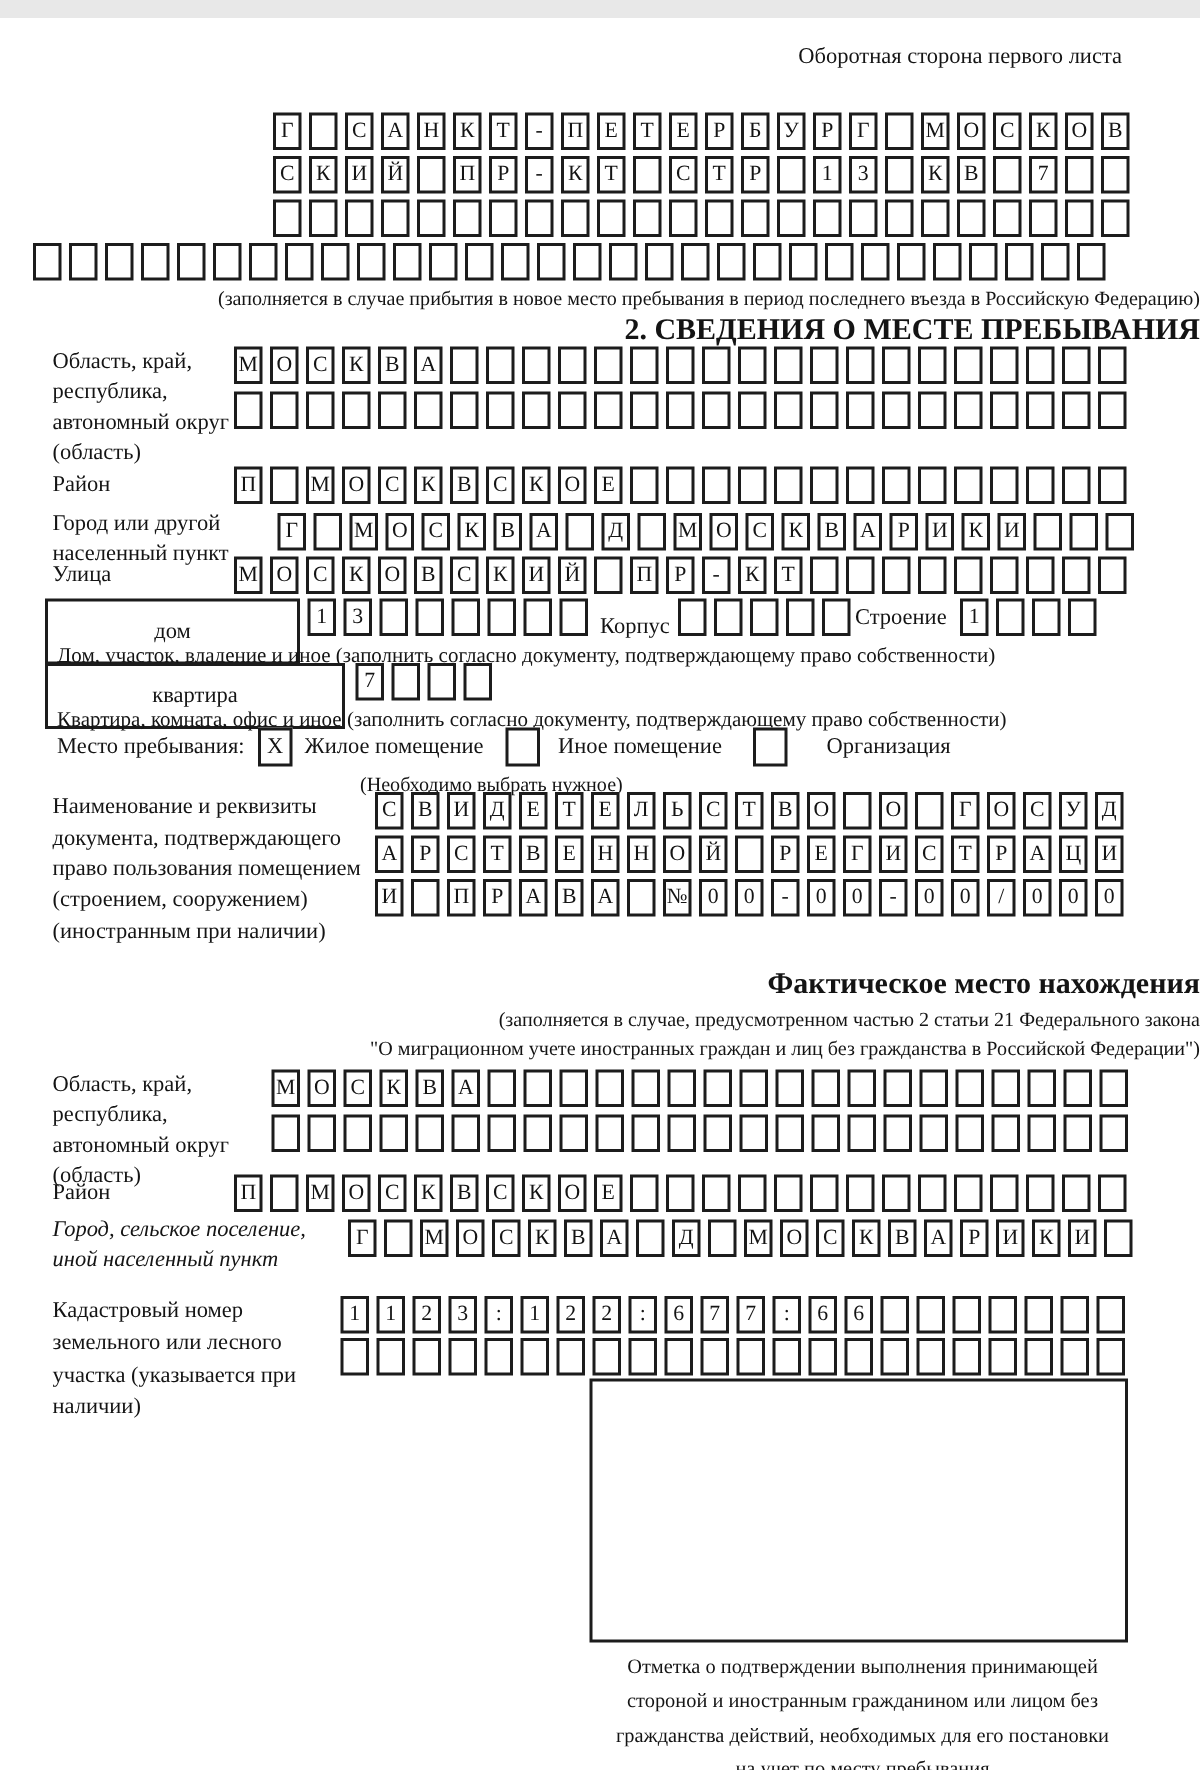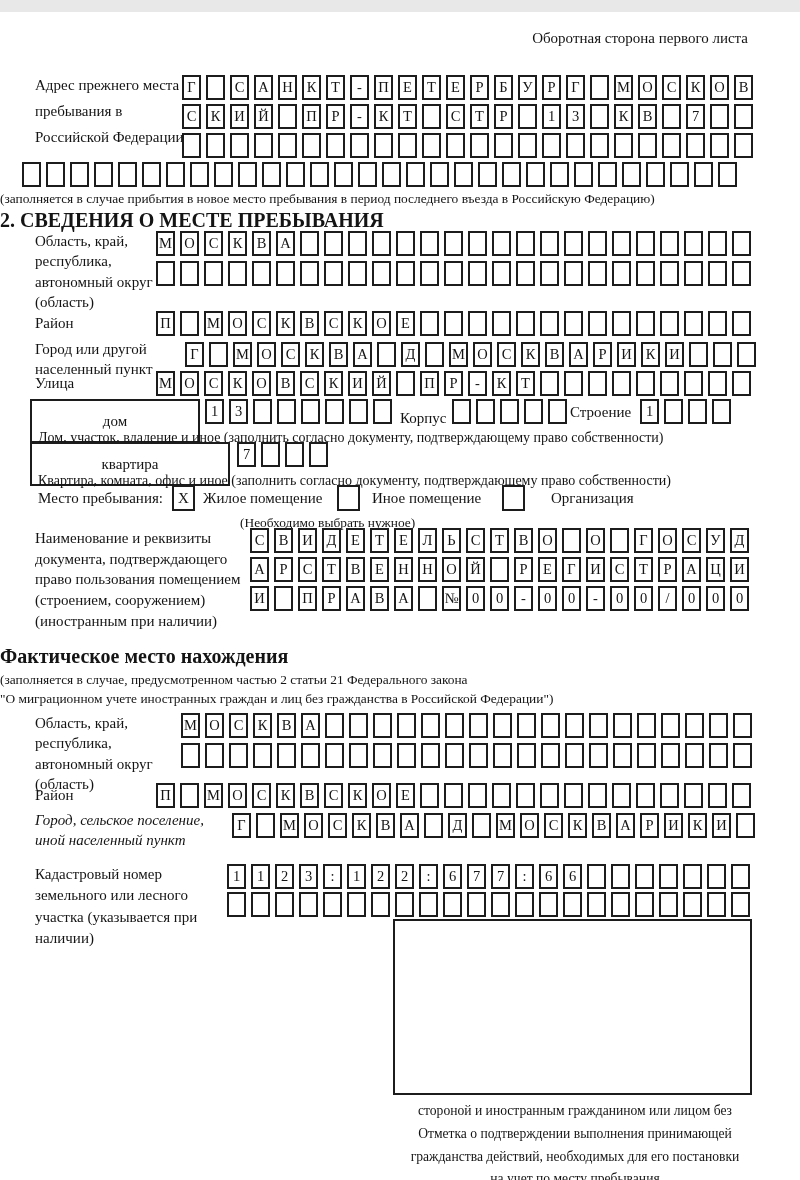--- a/index.html
+++ b/index.html
@@ -4,21 +4,21 @@
 <style>
   html,body{margin:0;padding:0;background:#e8e8e8;}
   .page{
     position:relative;width:800px;height:1180px;margin:12px auto;background:#ffffff;
     font-family:"Liberation Serif","DejaVu Serif",serif;color:#141414;overflow:hidden;
   }
   .abs{position:absolute;}
   .label{position:absolute;font-size:15px;line-height:1.35;}
   .label-wide{line-height:1.72;}
   .note{position:absolute;font-size:13.4px;line-height:1.3;}
-  .center{left:0;width:800px;text-align:left;}
+  .center{left:0;width:800px;text-align:right;}
   .title{position:absolute;font-weight:bold;font-size:20px;}
   .cellrow{position:absolute;display:flex;gap:5px;}
   .cell{
     flex:0 0 19px;width:19px;height:25px;border:2px solid #1c1c1c;box-sizing:border-box;
     display:flex;align-items:center;justify-content:center;font-size:14.5px;line-height:1;
     background:#fff;
   }
   .bigbox{
     position:absolute;height:44px;border:2px solid #1c1c1c;box-sizing:border-box;
     display:flex;align-items:center;justify-content:center;font-size:15px;background:#fff;
@@ -31,21 +31,20 @@
     position:absolute;border:2px solid #1c1c1c;box-sizing:border-box;background:#fff;
   }
 </style>
 </head>
 <body>
 
 <div class="page">
 
   <div class="abs" style="top:18px;right:52px;font-size:15px;">Оборотная сторона первого листа</div>
 
-  <div class="label label-wide" style="left:35px;top:61px;width:150px;">Адрес прежнего места пребывания в Российской Федерации</div>
   <div class="cellrow" style="left:182px;top:63px;">
       <div class="cell">Г</div>
       <div class="cell"></div>
       <div class="cell">С</div>
       <div class="cell">А</div>
       <div class="cell">Н</div>
       <div class="cell">К</div>
       <div class="cell">Т</div>
       <div class="cell">-</div>
       <div class="cell">П</div>
@@ -570,19 +569,19 @@
       <div class="cell"></div>
       <div class="cell"></div>
       <div class="cell"></div>
       <div class="cell"></div>
       <div class="cell"></div>
       <div class="cell"></div>
     </div>
 
   <div class="stampbox" style="left:393px;top:907px;width:359px;height:176px;"></div>
   <div class="abs" style="left:370px;top:1088px;width:410px;text-align:center;font-size:13.6px;line-height:1.68;">
+    <div>Отметка о подтверждении выполнения принимающей</div>
     <div>стороной и иностранным гражданином или лицом без</div>
-    <div>Отметка о подтверждении выполнения принимающей</div>
     <div>гражданства действий, необходимых для его постановки</div>
     <div>на учет по месту пребывания</div>
   </div>
 
 </div>
 
 </body></html>

